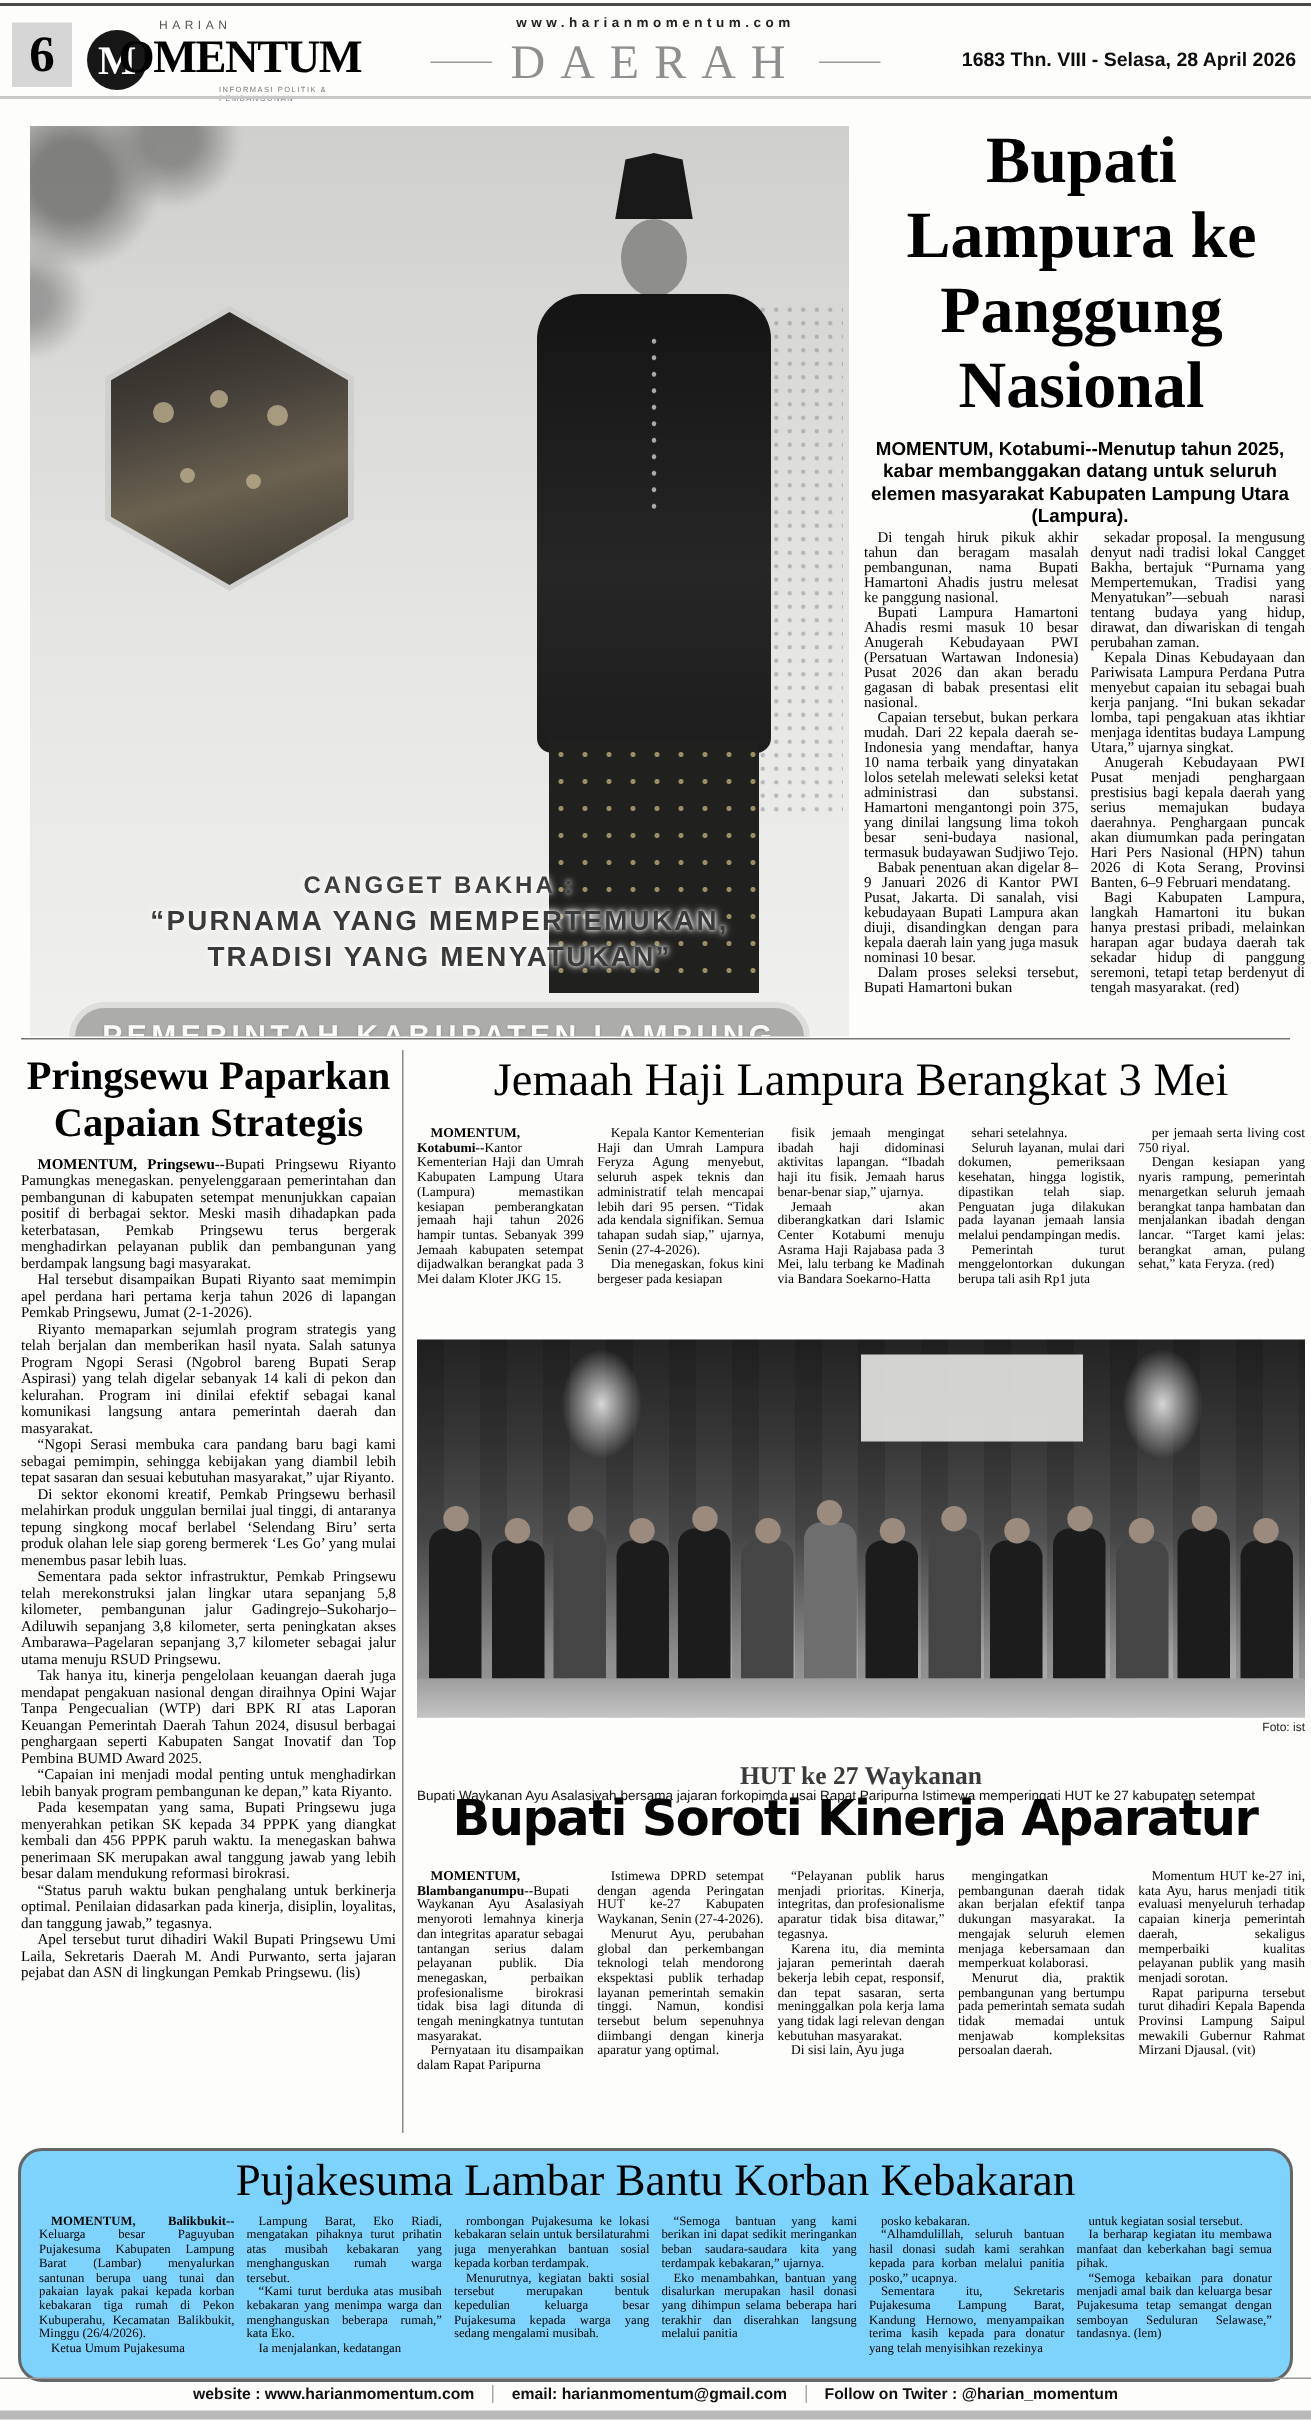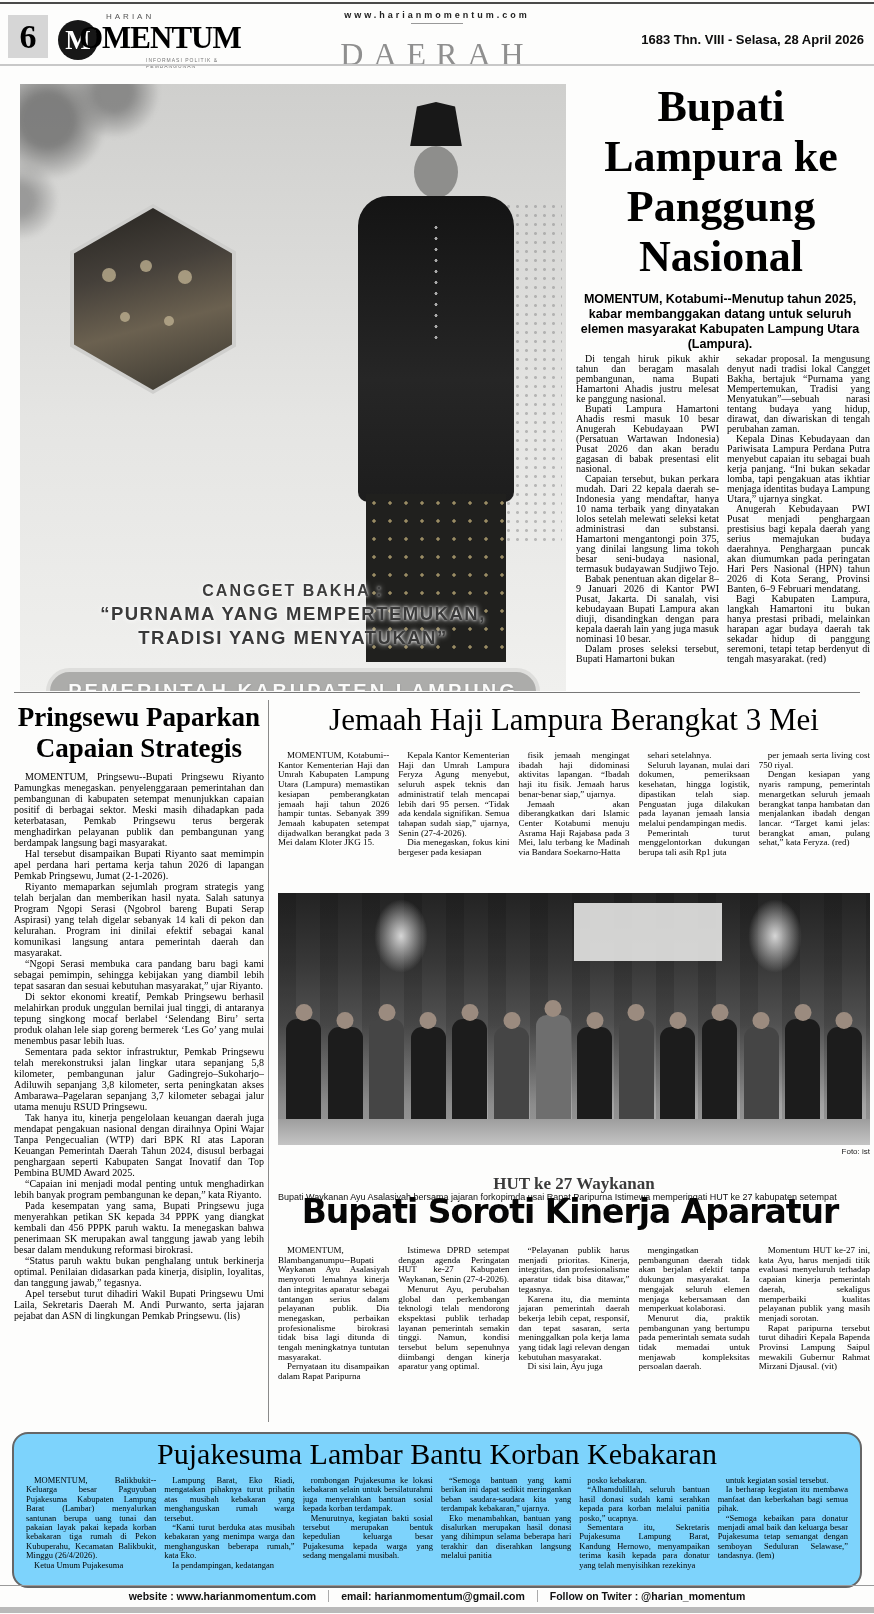--- a/index.html
+++ b/index.html
@@ -12,35 +12,35 @@
   .pagenum { position:absolute; left:8px; top:15px; width:40px; height:43px; background:#d6d6d6;
              font:bold 34px/43px "Liberation Serif", serif; text-align:center; }
   .brand { position:absolute; left:58px; top:12px; width:200px; height:50px; }
   .brand-harian { position:absolute; left:48px; top:0; font:8px "Liberation Sans", sans-serif; letter-spacing:3px; color:#555; }
   .brand-m { position:absolute; left:0; top:8px; width:40px; height:40px; border-radius:50%; background:#171717;
              color:#fff; font:bold 27px/40px "Liberation Serif", serif; text-align:center; }
   .brand-name { position:absolute; left:21px; top:9px; font:bold 31px/34px "Liberation Serif", serif; letter-spacing:-1px; }
   .brand-tag { position:absolute; left:88px; top:45px; font:5px "Liberation Sans", sans-serif; letter-spacing:1px; color:#777; }
   .mast { position:absolute; left:287px; top:10px; width:300px; text-align:center; }
   .mast-url { font:bold 9px "Liberation Sans", sans-serif; letter-spacing:3px; color:#222; }
-  .mast-row { display:flex; align-items:center; justify-content:flex-end; gap:12px; margin-top:3px;flex-direction:column; }
+  .mast-row { display:flex; align-items:center; justify-content:flex-end; gap:12px; margin-top:3px; }
   .mast-line { width:52px; height:1px; background:#999; }
   .mast-title { font:32px/36px "Liberation Serif", serif; letter-spacing:10px; color:#8f8f8f; white-space:nowrap; }
   .edition { position:absolute; right:10px; top:32px; font:bold 13px "Liberation Sans", sans-serif; color:#0d0d0d; }
   .header-rule { position:absolute; top:64px; left:0; right:0; height:2px; background:#c8c8c8; }
 
   
   .lead-title { position:absolute; left:572px; top:82px; width:298px; text-align:center;
                 font:bold 44px/50px "Liberation Serif", serif; }
   .lead-stand { position:absolute; left:570px; top:292px; width:300px; text-align:center;
                 font:bold 12.5px/15px "Liberation Sans", sans-serif; }
   .lead-cols { position:absolute; left:576px; top:354px; width:294px; height:336px; display:flex; gap:8px; overflow:hidden; }
   .lead-cols .col { flex:1; font-size:10px; line-height:10px; overflow:hidden; }
   .bodytext p { text-align:justify; text-indent:9px; }
-  .dateline { font-weight:normal; font-family:"Liberation Serif", serif; }
+  .dateline { font-weight:bold; font-family:"Liberation Serif", serif; }
 
   
   .main-photo { position:absolute; left:20px; top:84px; width:546px; height:607px; overflow:hidden;
     background:linear-gradient(180deg,#cfcfcd 0%,#dadad8 28%,#e5e5e3 55%,#f0f0ee 100%); }
   .mp-ornament { position:absolute; left:-20px; top:-10px; width:190px; height:230px; opacity:.55; filter:blur(2px);
     background:radial-gradient(circle at 25% 20%,#3c3c3c 0 26px,transparent 60px),
                radial-gradient(circle at 60% 8%,#525252 0 18px,transparent 46px),
                radial-gradient(circle at 10% 55%,#6a6a6a 0 14px,transparent 40px); }
   .mp-dots { position:absolute; right:4px; top:118px; width:58px; height:340px; opacity:.55;
     background-image:radial-gradient(circle,#8f8f8f 1.2px,transparent 1.7px); background-size:9px 9px; }
@@ -298,21 +298,21 @@
   <div class="pj-box">
     <div class="pj-title">Pujakesuma Lambar Bantu Korban Kebakaran</div>
     <div class="pj-cols bodytext">
       <div class="col">
         <p><b class="dateline">MOMENTUM, Balikbukit--</b><span>Keluarga besar Paguyuban Pujakesuma Kabupaten Lampung Barat (Lambar) menyalurkan santunan berupa uang tunai dan pakaian layak pakai kepada korban kebakaran tiga rumah di Pekon Kubuperahu, Kecamatan Balikbukit, Minggu (26/4/2026).</span></p>
       <p>Ketua Umum Pujakesuma</p>
         </div>
       <div class="col">
           <p>Lampung Barat, Eko Riadi, mengatakan pihaknya turut prihatin atas musibah kebakaran yang menghanguskan rumah warga tersebut.</p>
           <p>“Kami turut berduka atas musibah kebakaran yang menimpa warga dan menghanguskan beberapa rumah,” kata Eko.</p>
-          <p>Ia pendampingan, kedatangan</p>
+          <p>Ia menjalankan, kedatangan</p>
         </div>
       <div class="col">
           <p>rombongan Pujakesuma ke lokasi kebakaran selain untuk bersilaturahmi juga menyerahkan bantuan sosial kepada korban terdampak.</p>
           <p>Menurutnya, kegiatan bakti sosial tersebut merupakan bentuk kepedulian keluarga besar Pujakesuma kepada warga yang sedang mengalami musibah.</p>
         </div>
       <div class="col">
           <p>“Semoga bantuan yang kami berikan ini dapat sedikit meringankan beban saudara-saudara kita yang terdampak kebakaran,” ujarnya.</p>
           <p>Eko menambahkan, bantuan yang disalurkan merupakan hasil donasi yang dihimpun selama beberapa hari terakhir dan diserahkan langsung melalui panitia</p>
         </div>
       <div class="col">

